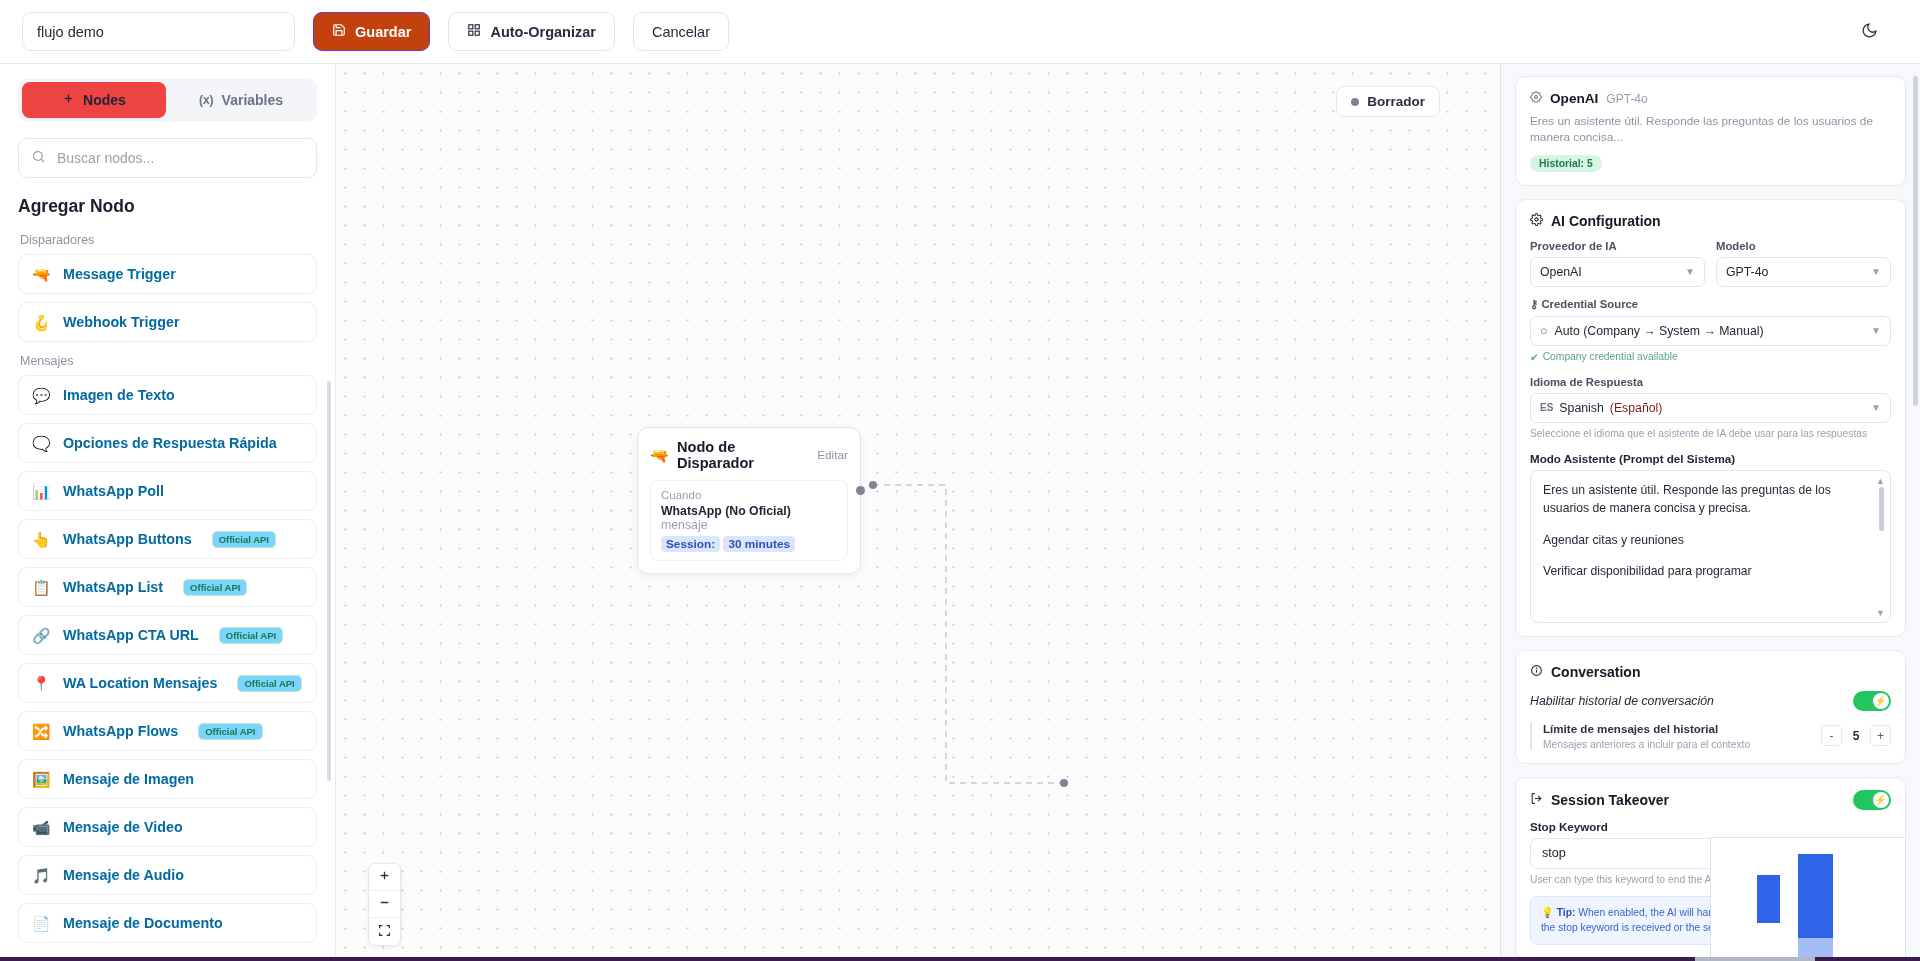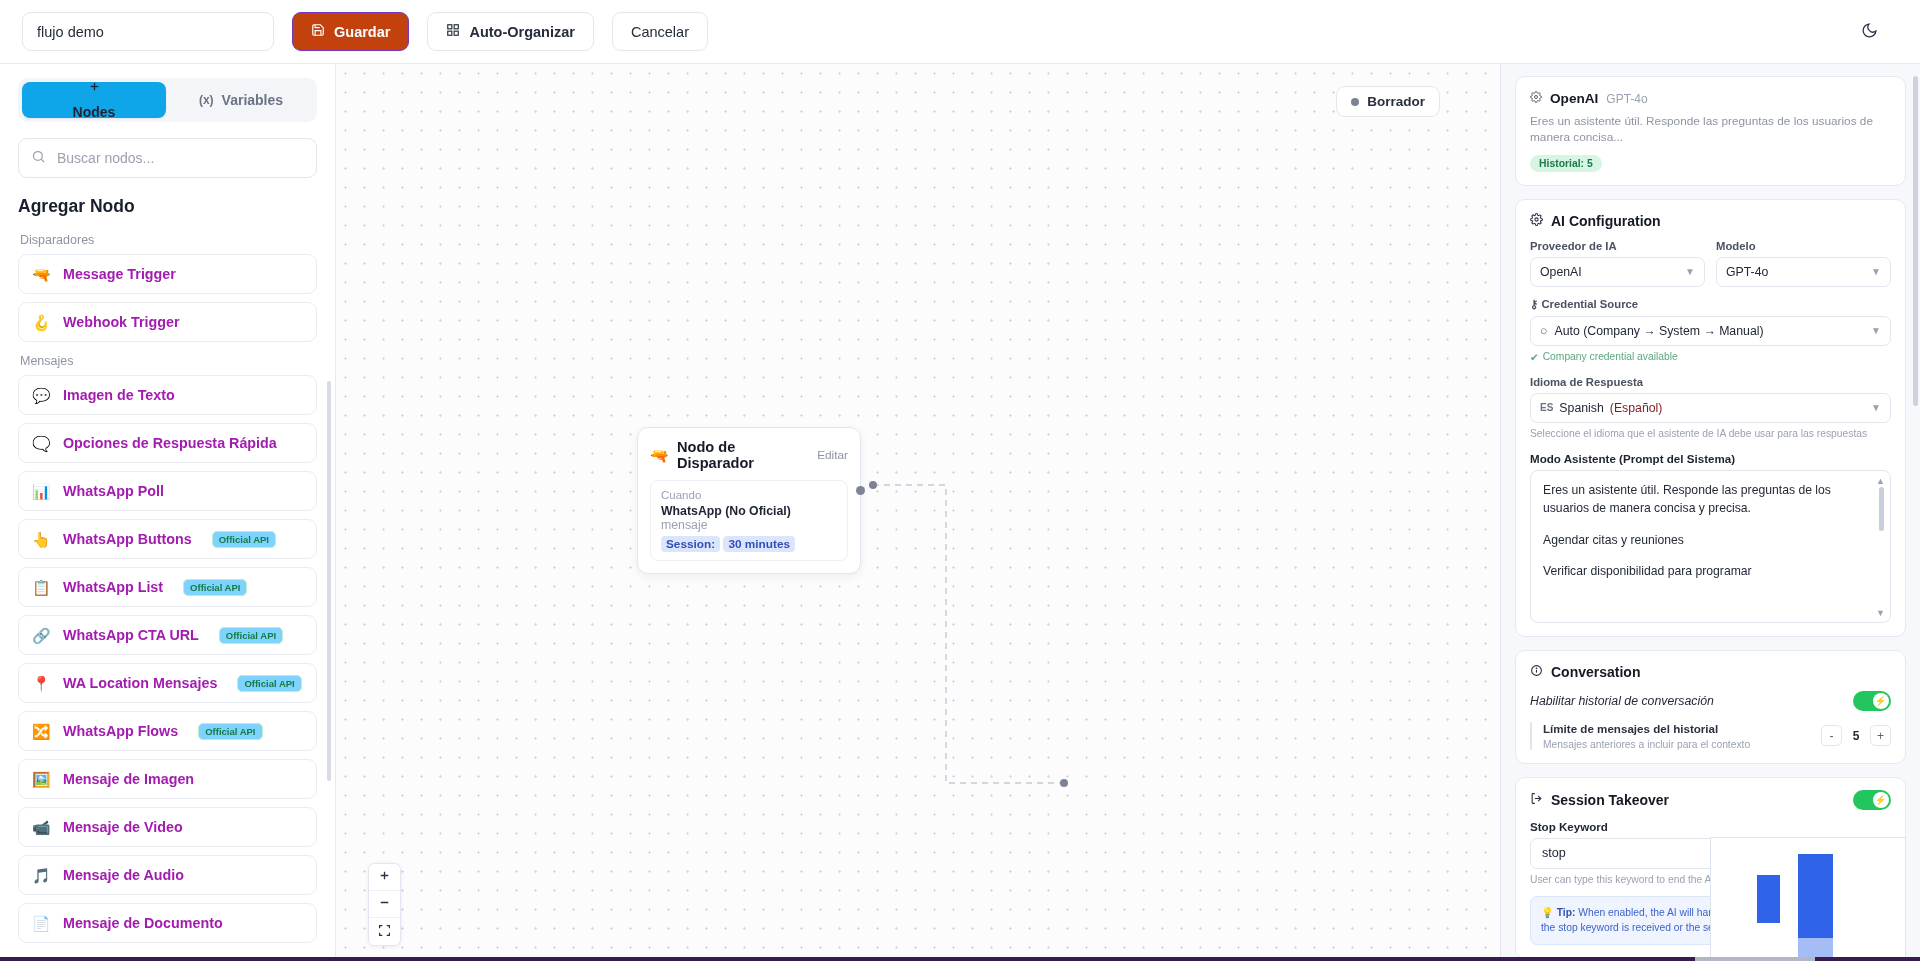--- a/index.html
+++ b/index.html
@@ -16,21 +16,21 @@
   .topbar {
     height: 64px; flex: 0 0 64px;
     background: #ffffff;
     border-bottom: 1px solid #e8eaf0;
     display: flex; align-items: center;
     padding: 0 22px;
     gap: 18px;
     position: relative;
   }
   .flow-name-input {
-    width: 252px; height: 39px;
+    width: 273px; height: 39px;
     border: 1px solid #e3e6ee; border-radius: 9px;
     padding: 0 14px;
     font-size: 14.5px; font-family: "Liberation Sans", sans-serif;
     color: #252b3b; background: #fff;
     outline: none;
   }
   .btn {
     height: 39px; border-radius: 9px;
     display: inline-flex; align-items: center; gap: 9px;
     padding: 0 18px;
@@ -63,42 +63,42 @@
     margin: 14px 18px 0 18px;
     background: #f3f5f9; border-radius: 10px;
     padding: 4px; display: flex; gap: 3px;
   }
   .tab {
     flex: 1; height: 36px; border-radius: 8px;
     display: flex; align-items: center; justify-content: center; gap: 8px;
     font-size: 14px; font-weight: 600; cursor: pointer;
     color: #6b7385; background: transparent; border: none;
   }
-  .tab.active { background: #0ea5e9; color: #1f2433; box-shadow: 0 1px 2px rgba(16,24,40,.07); flex-direction: column; }
+  .tab.active { background: #ef4444; color: #1f2433; box-shadow: 0 1px 2px rgba(16,24,40,.07); }
   .search-wrap { margin: 16px 18px 0 18px; position: relative; }
   .search-input {
     width: 100%; height: 40px;
     border: 1px solid #e3e6ee; border-radius: 9px;
     padding: 0 12px 0 38px; font-size: 14px;
     color: #232836; outline: none; background: #fff;
     font-family: "Liberation Sans", sans-serif;
   }
   .search-input::placeholder { color: #9aa1b1; }
   .search-icon { position: absolute; left: 13px; top: 11px; color: #9aa1b1; }
 
   .node-list-title { margin: 18px 18px 4px 18px; font-size: 17.5px; font-weight: 700; color: #1a1f2e; }
   .node-scroll { flex: 1; overflow: hidden; position: relative; padding: 0 18px 8px 18px; min-height: 0; }
   .group-label { font-size: 12.5px; color: #8d94a4; margin: 12px 0 7px 2px; font-weight: 500; }
   .node-item {
     height: 40px; border: 1px solid #e9ecf3; border-radius: 9px;
     background: #fff; display: flex; align-items: center; gap: 13px;
     padding: 0 13px; margin-bottom: 8px; cursor: pointer;
   }
   .node-emoji { font-size: 15px; width: 18px; text-align: center; line-height: 1; }
-  .node-label { font-size: 14.3px; font-weight: 600; color: #a21caf; white-space: nowrap; }
+  .node-label { font-size: 14.3px; font-weight: 600; color: #0369a1; white-space: nowrap; }
   .badge-api {
     font-size: 9.5px; font-weight: 600; color: #157a47;
     background: #7dd3fc; border: 1px solid #bfeccf;
     border-radius: 5px; padding: 2px 6px; margin-left: 7px; white-space: nowrap;
   }
   .side-scrollbar {
     position: absolute; right: 4px; top: 0; width: 4px; border-radius: 3px;
     background: #d7dbe5;
   }
 

